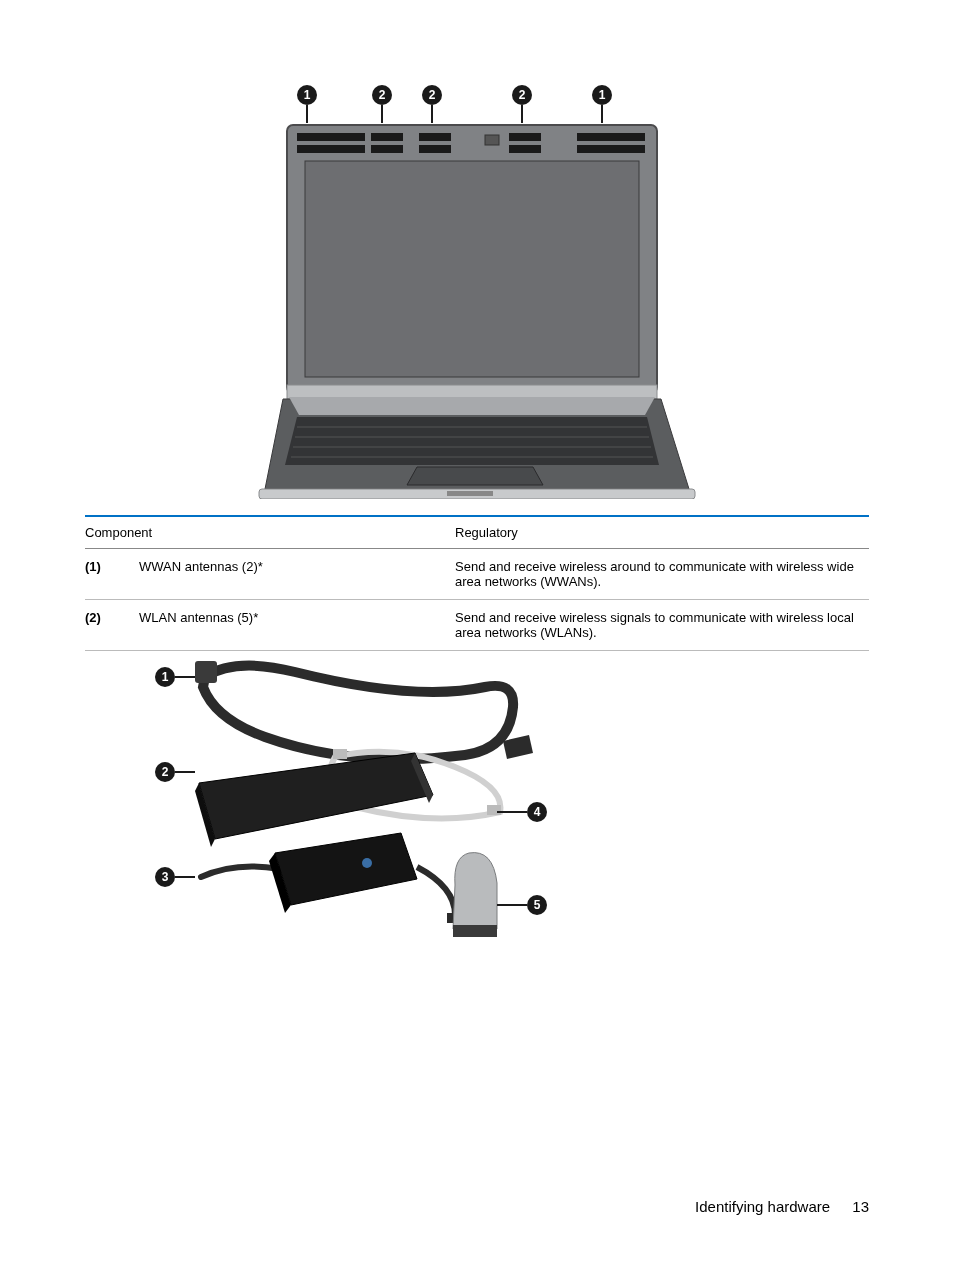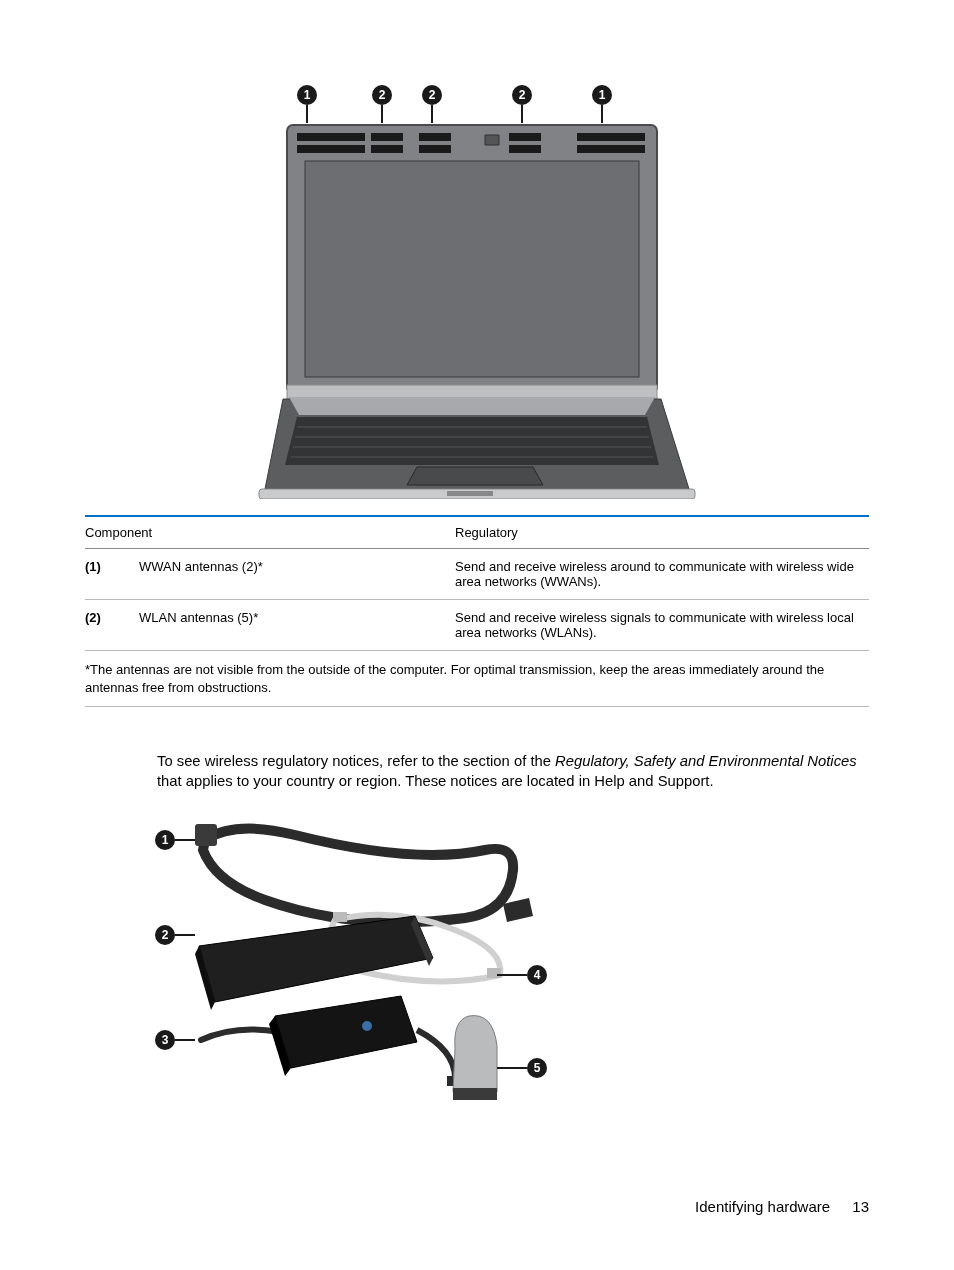--- a/index.html
+++ b/index.html
@@ -172,29 +172,23 @@
       <tr>
         <td class="idx">(1)</td>
         <td class="comp">WWAN antennas (2)*</td>
         <td>Send and receive wireless around to communicate with wireless wide area networks (WWANs).</td>
       </tr>
       <tr>
         <td class="idx">(2)</td>
         <td class="comp">WLAN antennas (5)*</td>
         <td>Send and receive wireless signals to communicate with wireless local area networks (WLANs).</td>
       </tr>
-      <tr>
-        <td colspan="3" class="footnote-row">*The antennas are not visible from the outside of the computer. For optimal transmission, keep the areas immediately around the antennas free from obstructions.</td>
-      </tr>
     </tbody>
   </table>
 
-  <p class="paragraph">
-    <span>To see wireless regulatory notices, refer to the section of the </span><span class="italic">Regulatory, Safety and Environmental Notices</span><span> that applies to your country or region. These notices are located in Help and Support.</span>
-  </p>
 
 
   <div class="figure-hardware">
     
     <div class="callout" style="left:0px; top:10px;">1</div>
     <div class="callout-line-h" style="left:20px; top:19px; width:20px;"></div>
     <div class="callout" style="left:0px; top:105px;">2</div>
     <div class="callout-line-h" style="left:20px; top:114px; width:20px;"></div>
     <div class="callout" style="left:0px; top:210px;">3</div>
     <div class="callout-line-h" style="left:20px; top:219px; width:20px;"></div>

